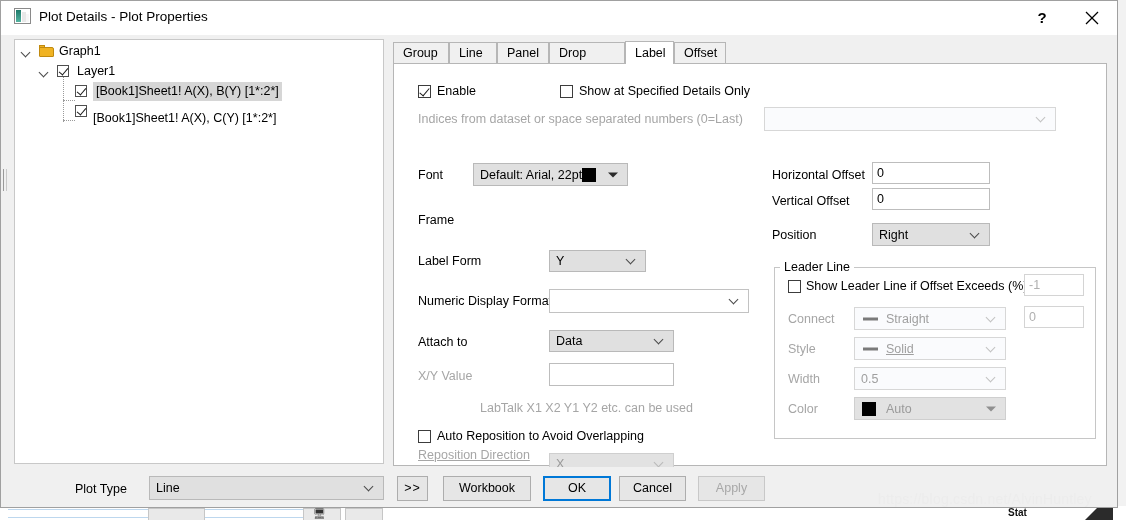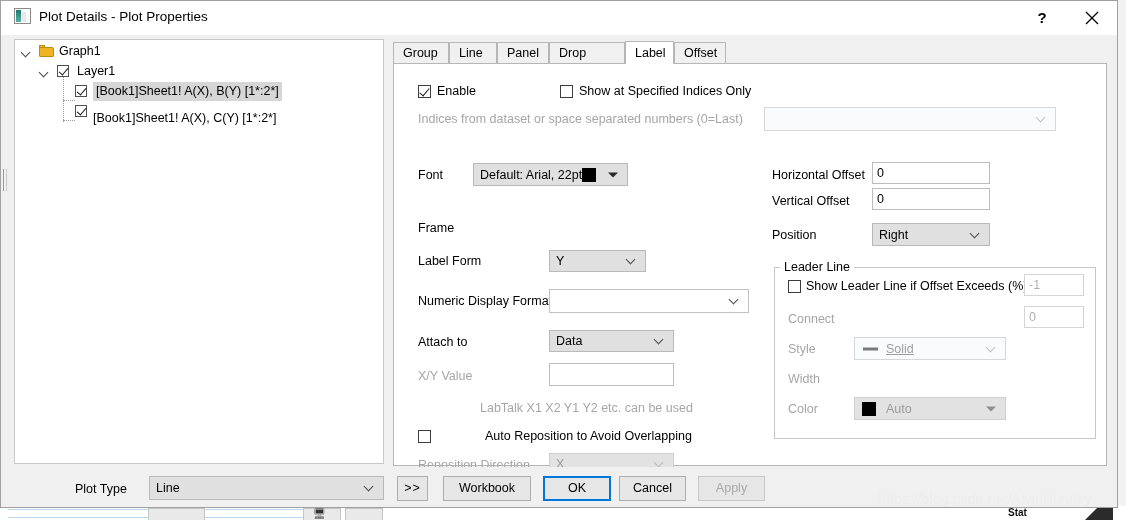--- a/index.html
+++ b/index.html
@@ -214,36 +214,36 @@
       <div class="tab" style="left:281px;width:52px;">
         <span>Offset</span></div>
     </div>
 
     <div id="tab-page">
 
       <span class="chk checked" style="left:24px;top:21px;"></span>
       <span class="lbl" style="left:43px;top:20px;">Enable</span>
 
       <span class="chk" style="left:166px;top:21px;"></span>
-      <span class="lbl" style="left:185px;top:20px;">Show at Specified Indices Only</span>
+      <span class="lbl" style="left:185px;top:20px;">Show at Specified Details Only</span>
 
       <span class="lbl dis" style="left:24px;top:48px;">Indices from dataset or space separated numbers (0=Last)</span>
       <div class="cmb dis" style="left:370px;top:43px;width:292px;height:24px;">
         <span class="txt"></span>
         <span class="chev"></span>
       </div>
 
       <span class="lbl" style="left:24px;top:104px;">Font</span>
       <div class="cmb" style="left:79px;top:99px;width:155px;height:23px;">
         <span class="txt">Default: Arial, 22pt,</span>
         <span class="swatch" style="left:108px;"></span>
         <span class="tri"></span>
       </div>
 
-      <span class="lbl" style="left:24px;top:157px;text-align:center;">Frame</span>
+      <span class="lbl" style="left:24px;top:149px;text-align:center;">Frame</span>
 
       <span class="lbl" style="left:24px;top:190px;">Label Form</span>
       <div class="cmb" style="left:155px;top:186px;width:97px;height:22px;">
         <span class="txt">Y</span>
         <span class="chev"></span>
       </div>
 
       <span class="lbl" style="left:24px;top:230px;">Numeric Display Format</span>
       <div class="cmb white" style="left:155px;top:225px;width:200px;height:24px;">
         <span class="txt"></span>
@@ -255,23 +255,23 @@
         <span class="txt">Data</span>
         <span class="chev"></span>
       </div>
 
       <span class="lbl dis" style="left:24px;top:305px;">X/Y Value</span>
       <input class="tin" type="text" style="left: 155px; top: 299px; width: 125px; height: 23px;" value="">
 
       <span class="lbl dis" style="left:86px;top:337px;">LabTalk X1 X2 Y1 Y2 etc. can be used</span>
 
       <span class="chk" style="left:24px;top:366px;"></span>
-      <span class="lbl" style="left:43px;top:365px;margin-left:48px;">Auto Reposition to Avoid Overlapping</span>
-
-      <span class="lbl dis" style="left:24px;top:394px;">Reposition Direction</span>
+      <span class="lbl" style="left:43px;top:365px;">Auto Reposition to Avoid Overlapping</span>
+
+      <span class="lbl dis" style="left:24px;top:384px;text-decoration:underline;">Reposition Direction</span>
       <div class="cmb dis-grey" style="left:155px;top:389px;width:125px;height:22px;">
         <span class="txt">X</span>
         <span class="chev"></span>
       </div>
 
       <span class="lbl" style="left:378px;top:104px;">Horizontal Offset</span>
       <input class="tin" type="text" style="left: 478px; top: 98px; width: 118px; height: 22px;" value="0">
 
       <span class="lbl" style="left:378px;top:130px;">Vertical Offset</span>
       <input class="tin" type="text" style="left: 478px; top: 124px; width: 118px; height: 22px;" value="0">
@@ -284,29 +284,38 @@
 
       <fieldset id="leader-group"></fieldset>
       <span id="leader-title">Leader Line</span>
 
       <span class="chk" style="left:394px;top:216px;"></span>
       <span class="lbl" style="left:412px;top:215px;">Show Leader Line if Offset Exceeds (%)</span>
       <input class="tin dis" type="text" style="left: 630px; top: 210px; width: 60px; height: 22px;" value="-1">
       <input class="tin dis" type="text" style="left: 630px; top: 242px; width: 60px; height: 22px;" value="0">
 
       <span class="lbl dis" style="left:394px;top:248px;">Connect</span>
+      <div class="cmb dis" style="left:460px;top:243px;width:152px;height:23px;">
+        <span class="lineicon grey" style="left:8px;"></span>
+        <span class="txt" style="left:31px;">Straight</span>
+        <span class="chev"></span>
+      </div>
 
       <span class="lbl dis" style="left:394px;top:278px;">Style</span>
       <div class="cmb dis" style="left:460px;top:273px;width:152px;height:23px;">
         <span class="lineicon grey" style="left:8px;"></span>
         <span class="txt" style="left:31px;text-decoration:underline;">Solid</span>
         <span class="chev"></span>
       </div>
 
       <span class="lbl dis" style="left:394px;top:308px;">Width</span>
+      <div class="cmb dis" style="left:460px;top:303px;width:152px;height:23px;">
+        <span class="txt">0.5</span>
+        <span class="chev"></span>
+      </div>
 
       <span class="lbl dis" style="left:394px;top:338px;">Color</span>
       <div class="cmb dis-grey" style="left:460px;top:333px;width:152px;height:23px;">
         <span class="swatch" style="left:7px;"></span>
         <span class="txt" style="left:31px;">Auto</span>
         <span class="tri"></span>
       </div>
 
     </div>
   </div>

